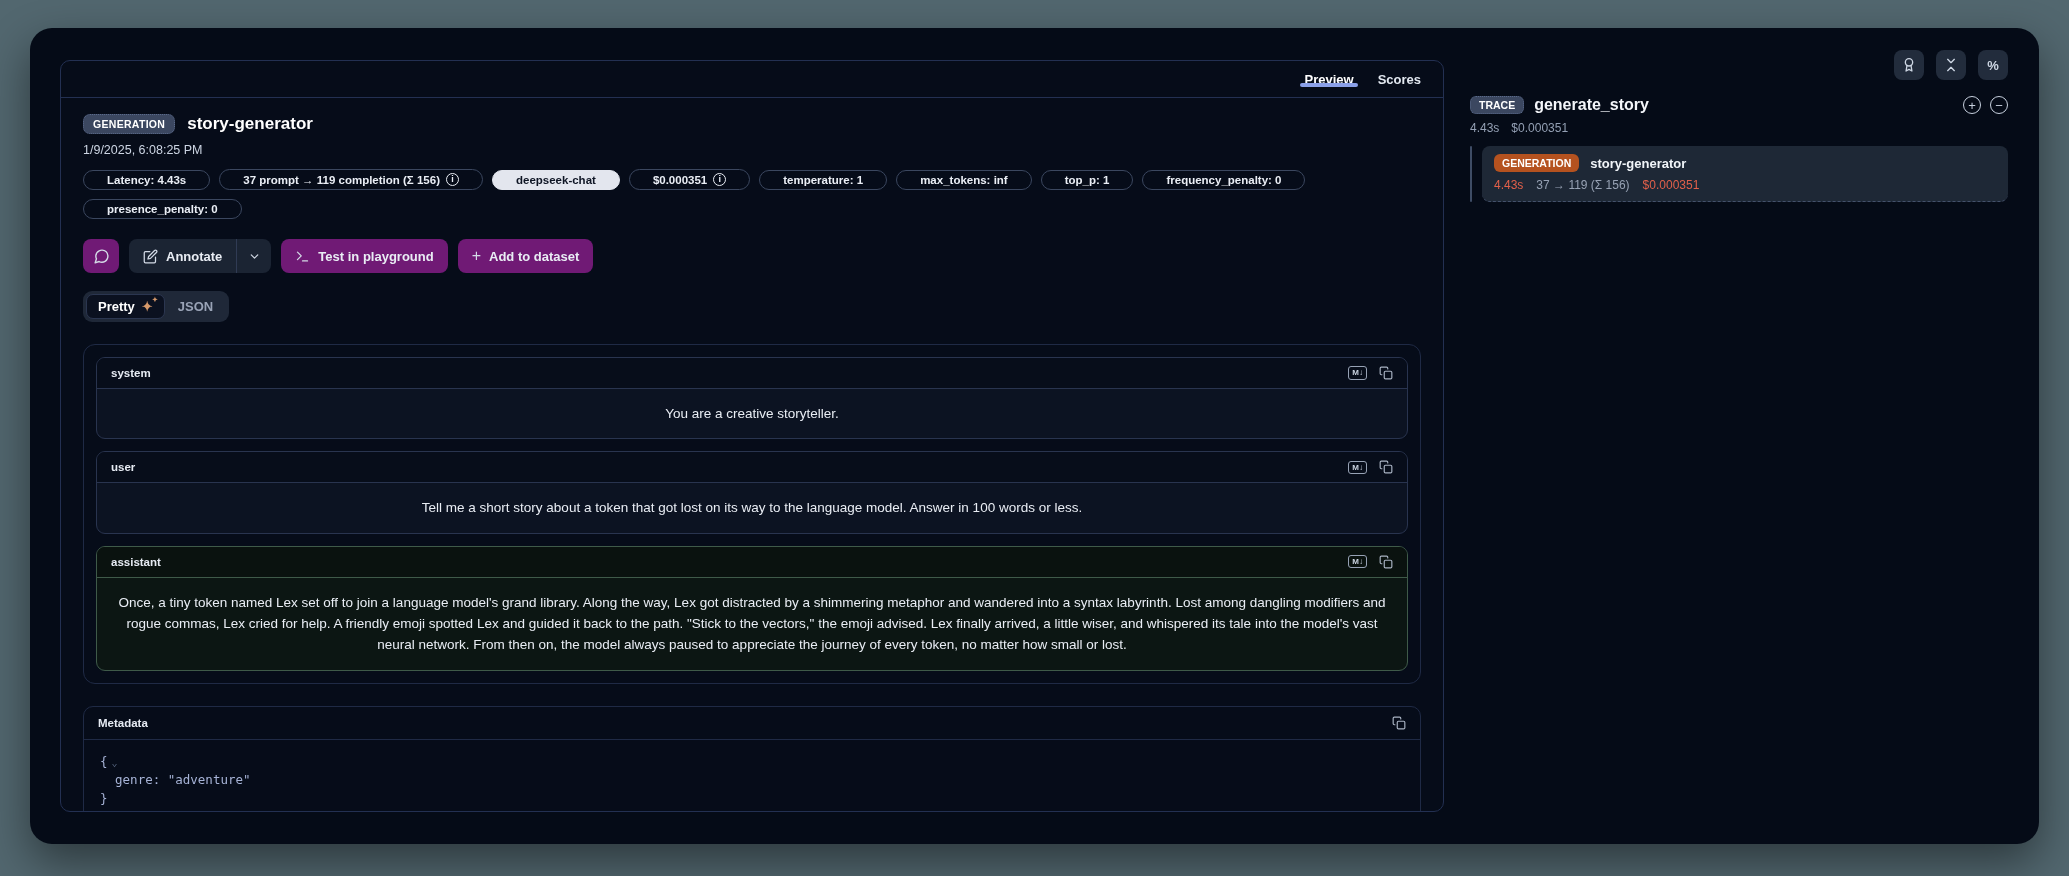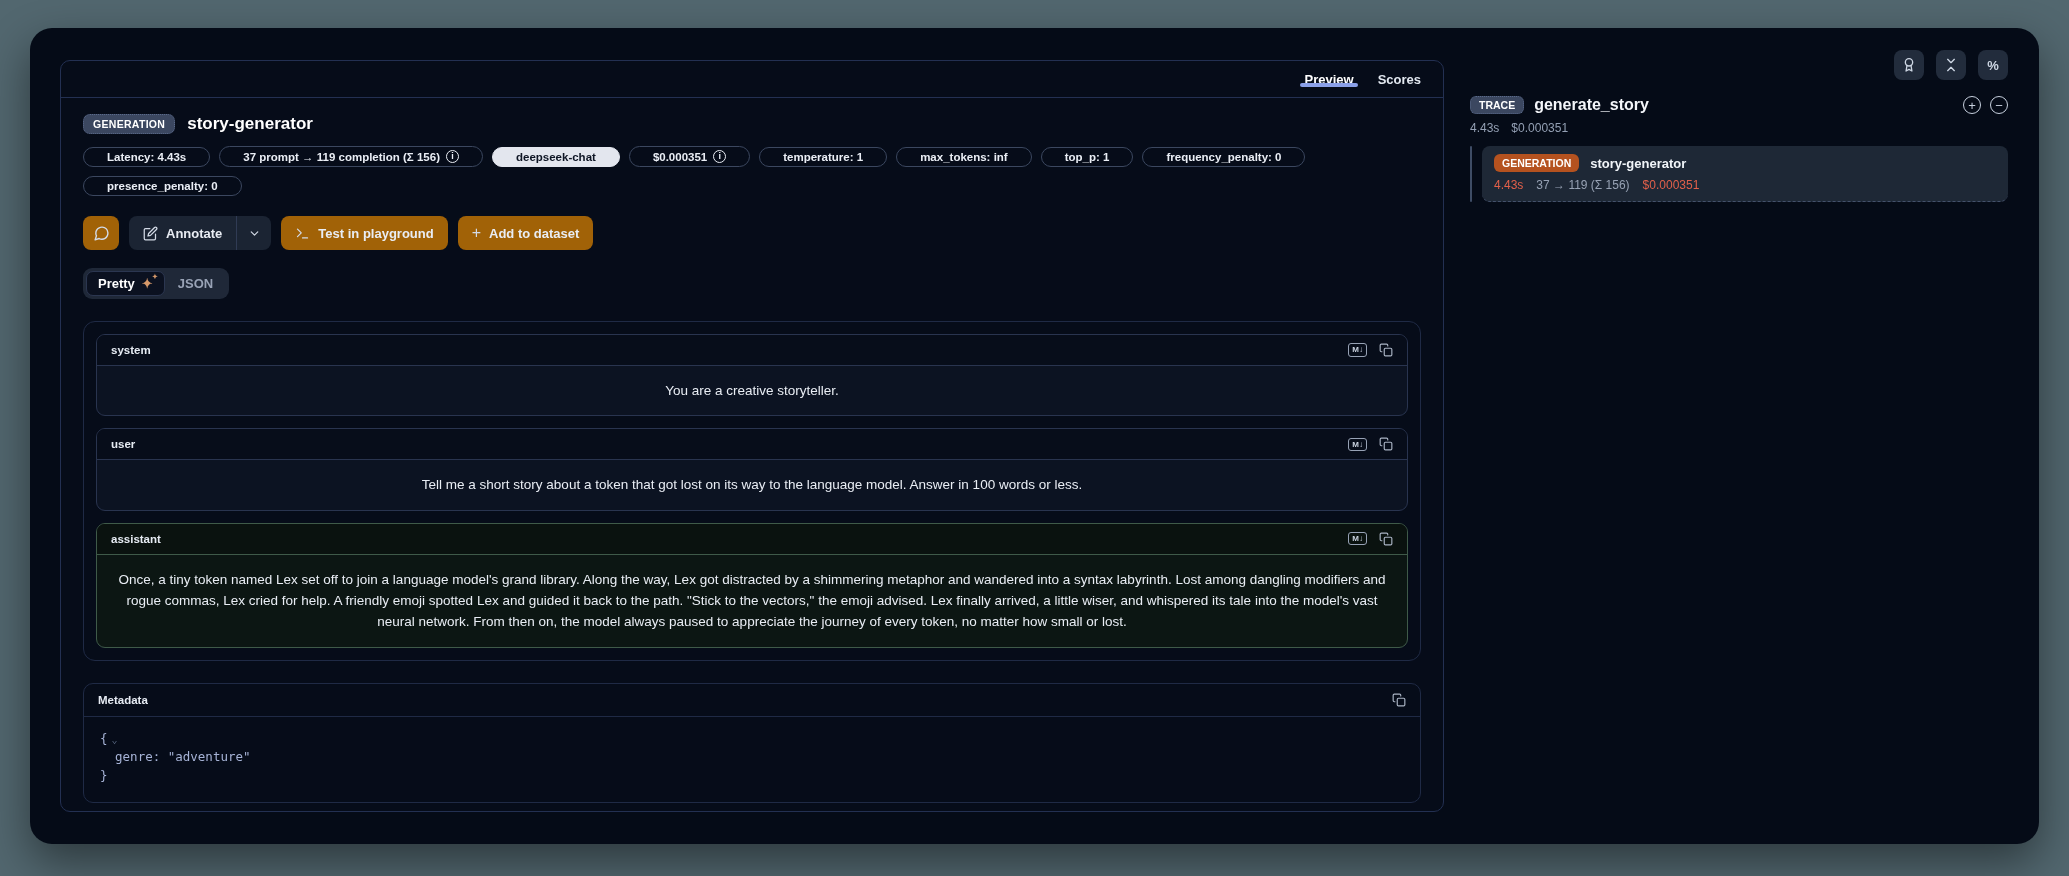--- a/index.html
+++ b/index.html
@@ -50,21 +50,21 @@
   }
   .pill.light { background:#e3e6ee; border-color:#e3e6ee; color:#0e1524; }
   .info-icon {
     width:13px; height:13px; border:1.4px solid currentColor; border-radius:50%;
     display:inline-flex; align-items:center; justify-content:center;
     font-size:9px; font-weight:700; font-style:normal; line-height:1;
   }
 
   .toolbar { margin-top:20px; display:flex; gap:10px; align-items:center; }
   .btn {
-    background:#a16207; border-radius:8px; height:34px;
+    background:#701a75; border-radius:8px; height:34px;
     display:inline-flex; align-items:center; gap:8px; padding:0 14px;
     font-size:13px; font-weight:700; color:#e9edf4; cursor:pointer;
   }
   .btn svg { stroke:#d3dae6; }
   .icon-only { width:36px; justify-content:center; padding:0; }
   .btn-split { display:inline-flex; background:#1b2433; border-radius:8px; overflow:hidden; height:34px; }
   .btn-split .split-main { display:inline-flex; align-items:center; gap:8px; padding:0 14px; font-size:13px; font-weight:700; color:#e9edf4; cursor:pointer; }
   .btn-split .split-divider { width:1px; background:#303b54; margin:0; }
   .btn-split .split-caret { width:34px; display:flex; align-items:center; justify-content:center; cursor:pointer; }
 
@@ -165,20 +165,21 @@
       <div class="tab active">Preview</div>
       <div class="tab">Scores</div>
     </div>
 
     <div class="content">
 
       <div class="title-row">
         <span class="type-badge">GENERATION</span>
         <span class="page-title">story-generator</span>
       </div>
+      <div class="timestamp">1/9/2025, 6:08:25 PM</div>
 
       <div class="pills-row">
         <span class="pill">Latency: 4.43s</span>
         <span class="pill">
           <span>37 prompt → 119 completion (Σ 156)</span>
           <i class="info-icon">i</i>
         </span>
         <span class="pill light">deepseek-chat</span>
         <span class="pill">
           <span>$0.000351</span>

